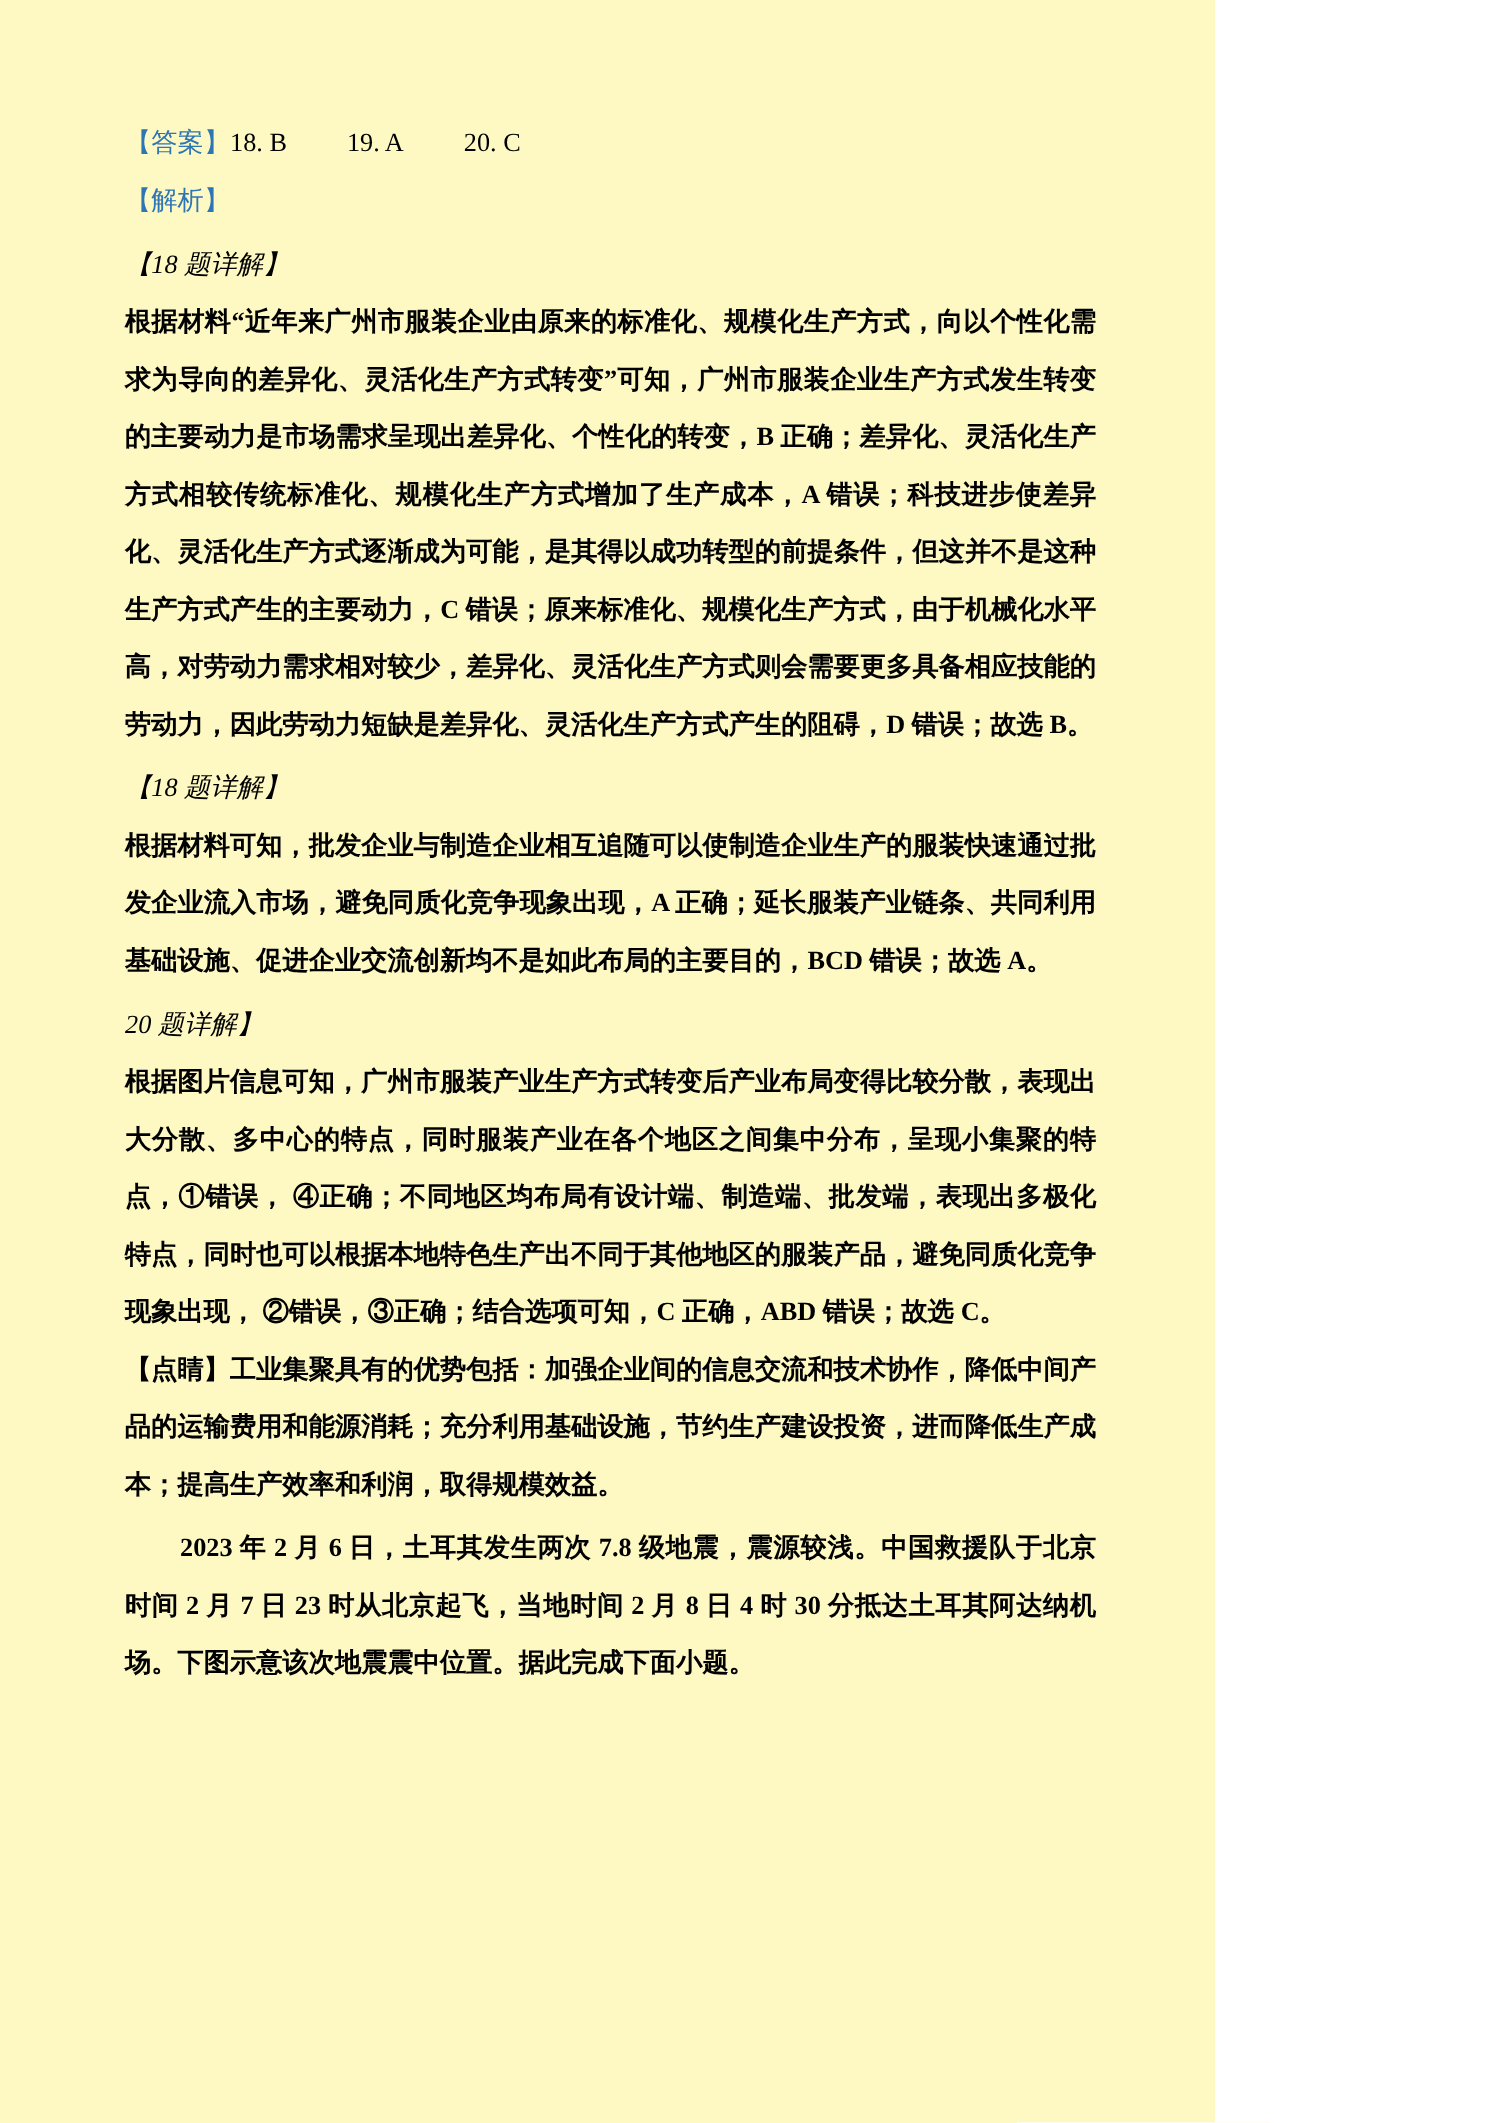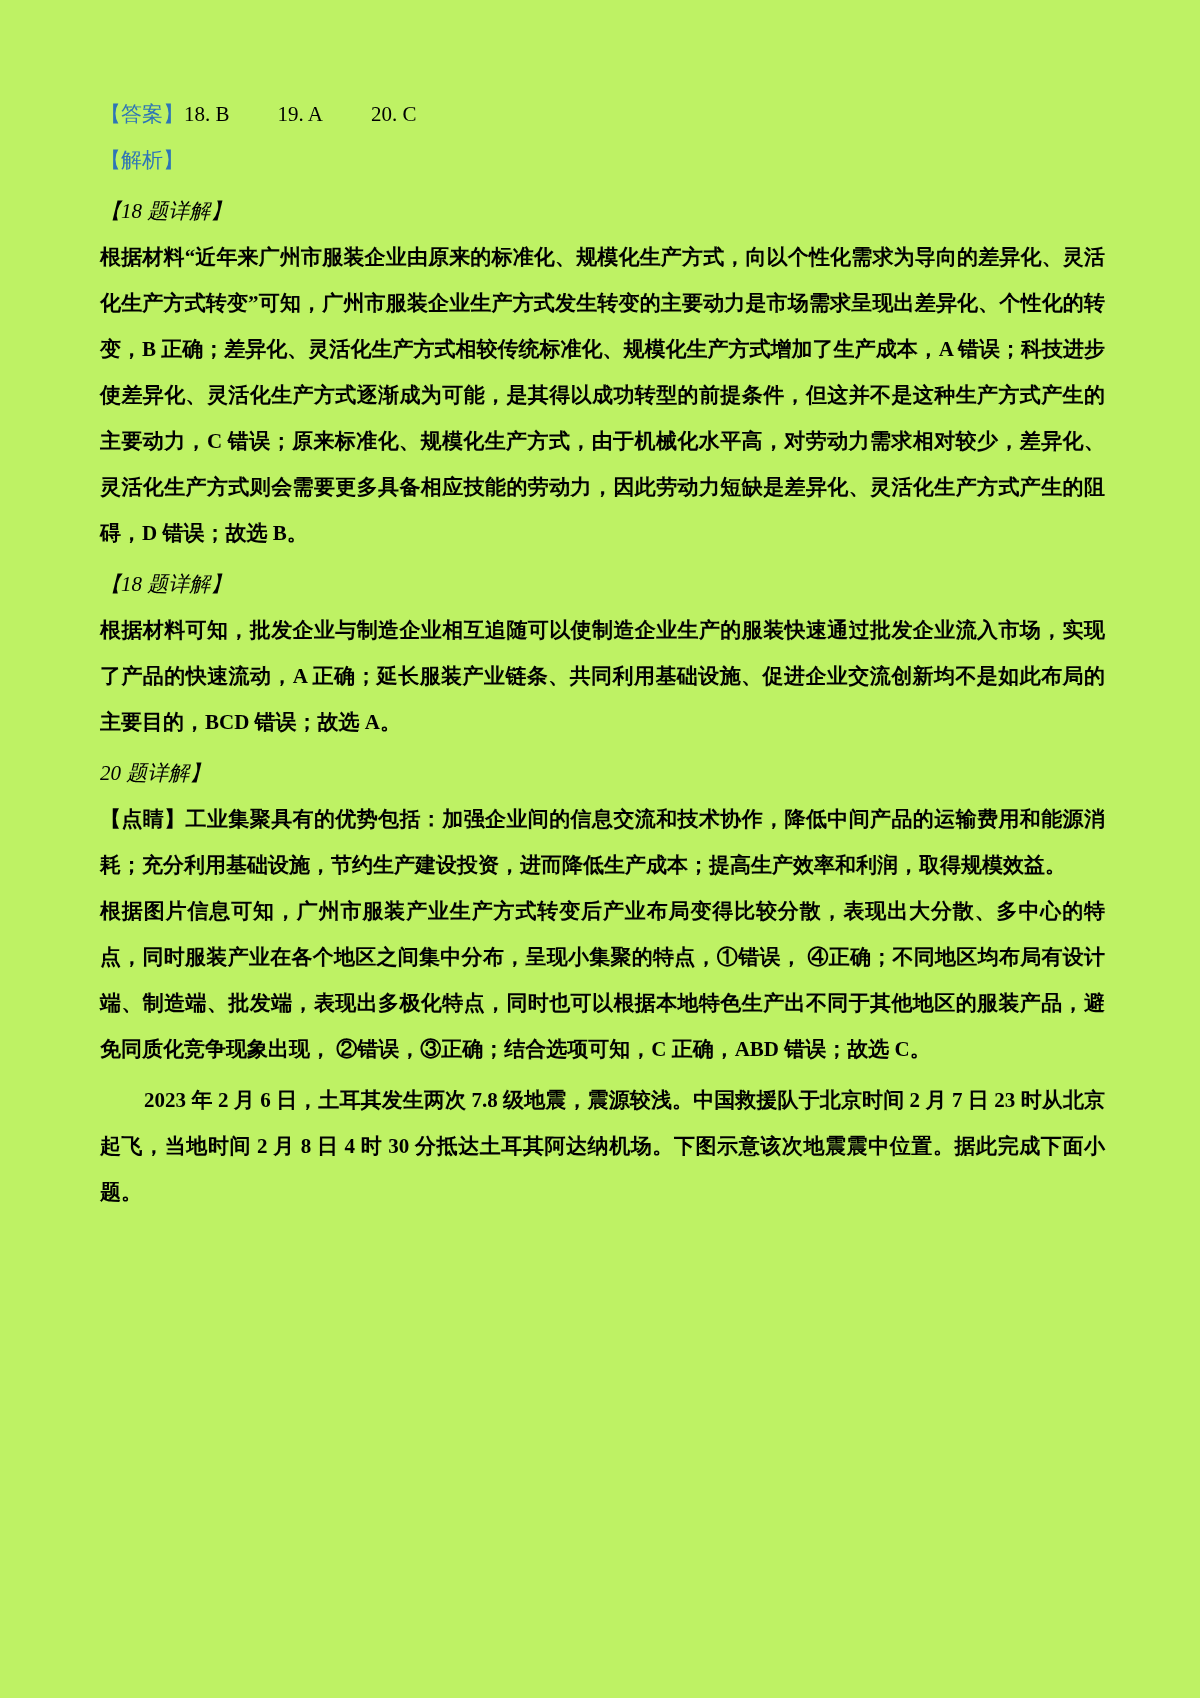--- a/index.html
+++ b/index.html
@@ -11,25 +11,25 @@
     width: 1200px;
     height: 1698px;
     position: relative;
     font-family: "Liberation Serif", "DejaVu Serif", serif;
     color: #000000;
   }
   .page {
     position: absolute;
     top: 0;
     left: 0;
-    width: 1200px;
+    width: 972px;
     height: 1698px;
     box-sizing: border-box;
     padding: 91px 95px 0 100px;
-    background: #bef264;
+    background: #fef9c3;
     overflow: hidden;
   }
   p {
     margin: 0;
     font-size: 21px;
     line-height: 46px;
   }
   .body-par {
     text-align: justify;
     text-justify: inter-character;
@@ -64,22 +64,22 @@
   <p class="answer-line">
     <span class="blue ans-label">【答案】</span><span class="ans">18. B</span><span class="ans">19. A</span><span class="ans">20. C</span>
   </p>
 
   <p class="blue analysis-par">【解析】</p>
 
   <p class="heading">【18 题详解】</p>
   <p class="body-par">根据材料“近年来广州市服装企业由原来的标准化、规模化生产方式，向以个性化需求为导向的差异化、灵活化生产方式转变”可知，广州市服装企业生产方式发生转变的主要动力是市场需求呈现出差异化、个性化的转变，B 正确；差异化、灵活化生产方式相较传统标准化、规模化生产方式增加了生产成本，A 错误；科技进步使差异化、灵活化生产方式逐渐成为可能，是其得以成功转型的前提条件，但这并不是这种生产方式产生的主要动力，C 错误；原来标准化、规模化生产方式，由于机械化水平高，对劳动力需求相对较少，差异化、灵活化生产方式则会需要更多具备相应技能的劳动力，因此劳动力短缺是差异化、灵活化生产方式产生的阻碍，D 错误；故选 B。</p>
 
   <p class="heading">【18 题详解】</p>
-  <p class="body-par">根据材料可知，批发企业与制造企业相互追随可以使制造企业生产的服装快速通过批发企业流入市场，实现了产品的快速流动，A 正确；延长服装产业链条、共同利用基础设施、促进企业交流创新均不是如此布局的主要目的，BCD 错误；故选 A。</p>
+  <p class="body-par">根据材料可知，批发企业与制造企业相互追随可以使制造企业生产的服装快速通过批发企业流入市场，避免同质化竞争现象出现，A 正确；延长服装产业链条、共同利用基础设施、促进企业交流创新均不是如此布局的主要目的，BCD 错误；故选 A。</p>
 
   <p class="heading"> 20 题详解】</p>
+  <p class="body-par">根据图片信息可知，广州市服装产业生产方式转变后产业布局变得比较分散，表现出大分散、多中心的特点，同时服装产业在各个地区之间集中分布，呈现小集聚的特点，①错误， ④正确；不同地区均布局有设计端、制造端、批发端，表现出多极化特点，同时也可以根据本地特色生产出不同于其他地区的服装产品，避免同质化竞争现象出现， ②错误，③正确；结合选项可知，C 正确，ABD 错误；故选 C。</p>
+
   <p class="body-par">【点睛】工业集聚具有的优势包括：加强企业间的信息交流和技术协作，降低中间产品的运输费用和能源消耗；充分利用基础设施，节约生产建设投资，进而降低生产成本；提高生产效率和利润，取得规模效益。</p>
-
-  <p class="body-par">根据图片信息可知，广州市服装产业生产方式转变后产业布局变得比较分散，表现出大分散、多中心的特点，同时服装产业在各个地区之间集中分布，呈现小集聚的特点，①错误， ④正确；不同地区均布局有设计端、制造端、批发端，表现出多极化特点，同时也可以根据本地特色生产出不同于其他地区的服装产品，避免同质化竞争现象出现， ②错误，③正确；结合选项可知，C 正确，ABD 错误；故选 C。</p>
 
   <p class="body-par indent-first">2023 年 2 月 6 日，土耳其发生两次 7.8 级地震，震源较浅。中国救援队于北京时间 2 月 7 日 23 时从北京起飞，当地时间 2 月 8 日 4 时 30 分抵达土耳其阿达纳机场。下图示意该次地震震中位置。据此完成下面小题。</p>
 
 </div>
 
 </body></html>

